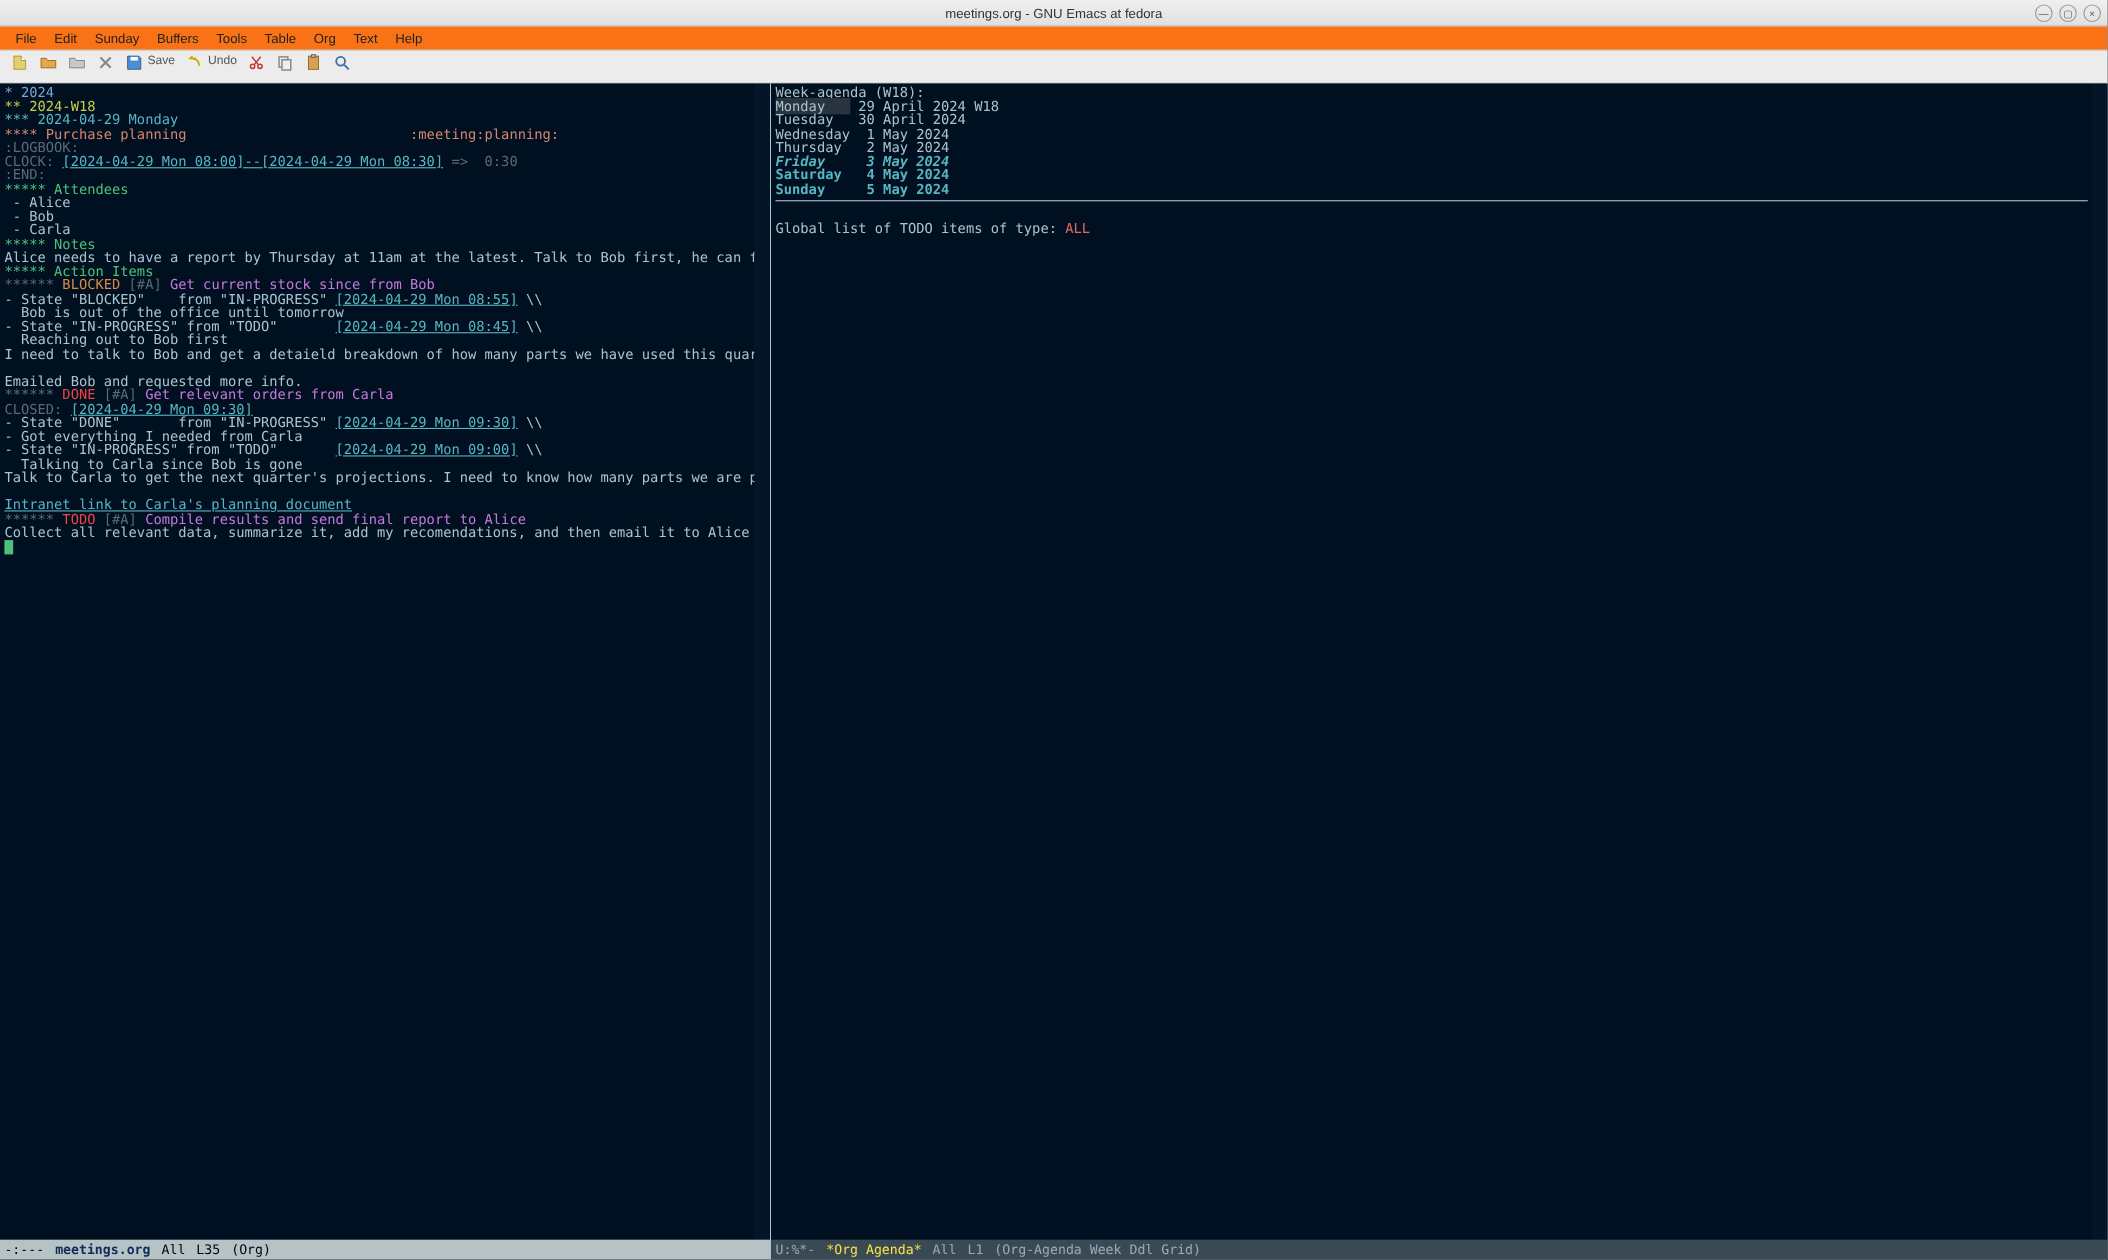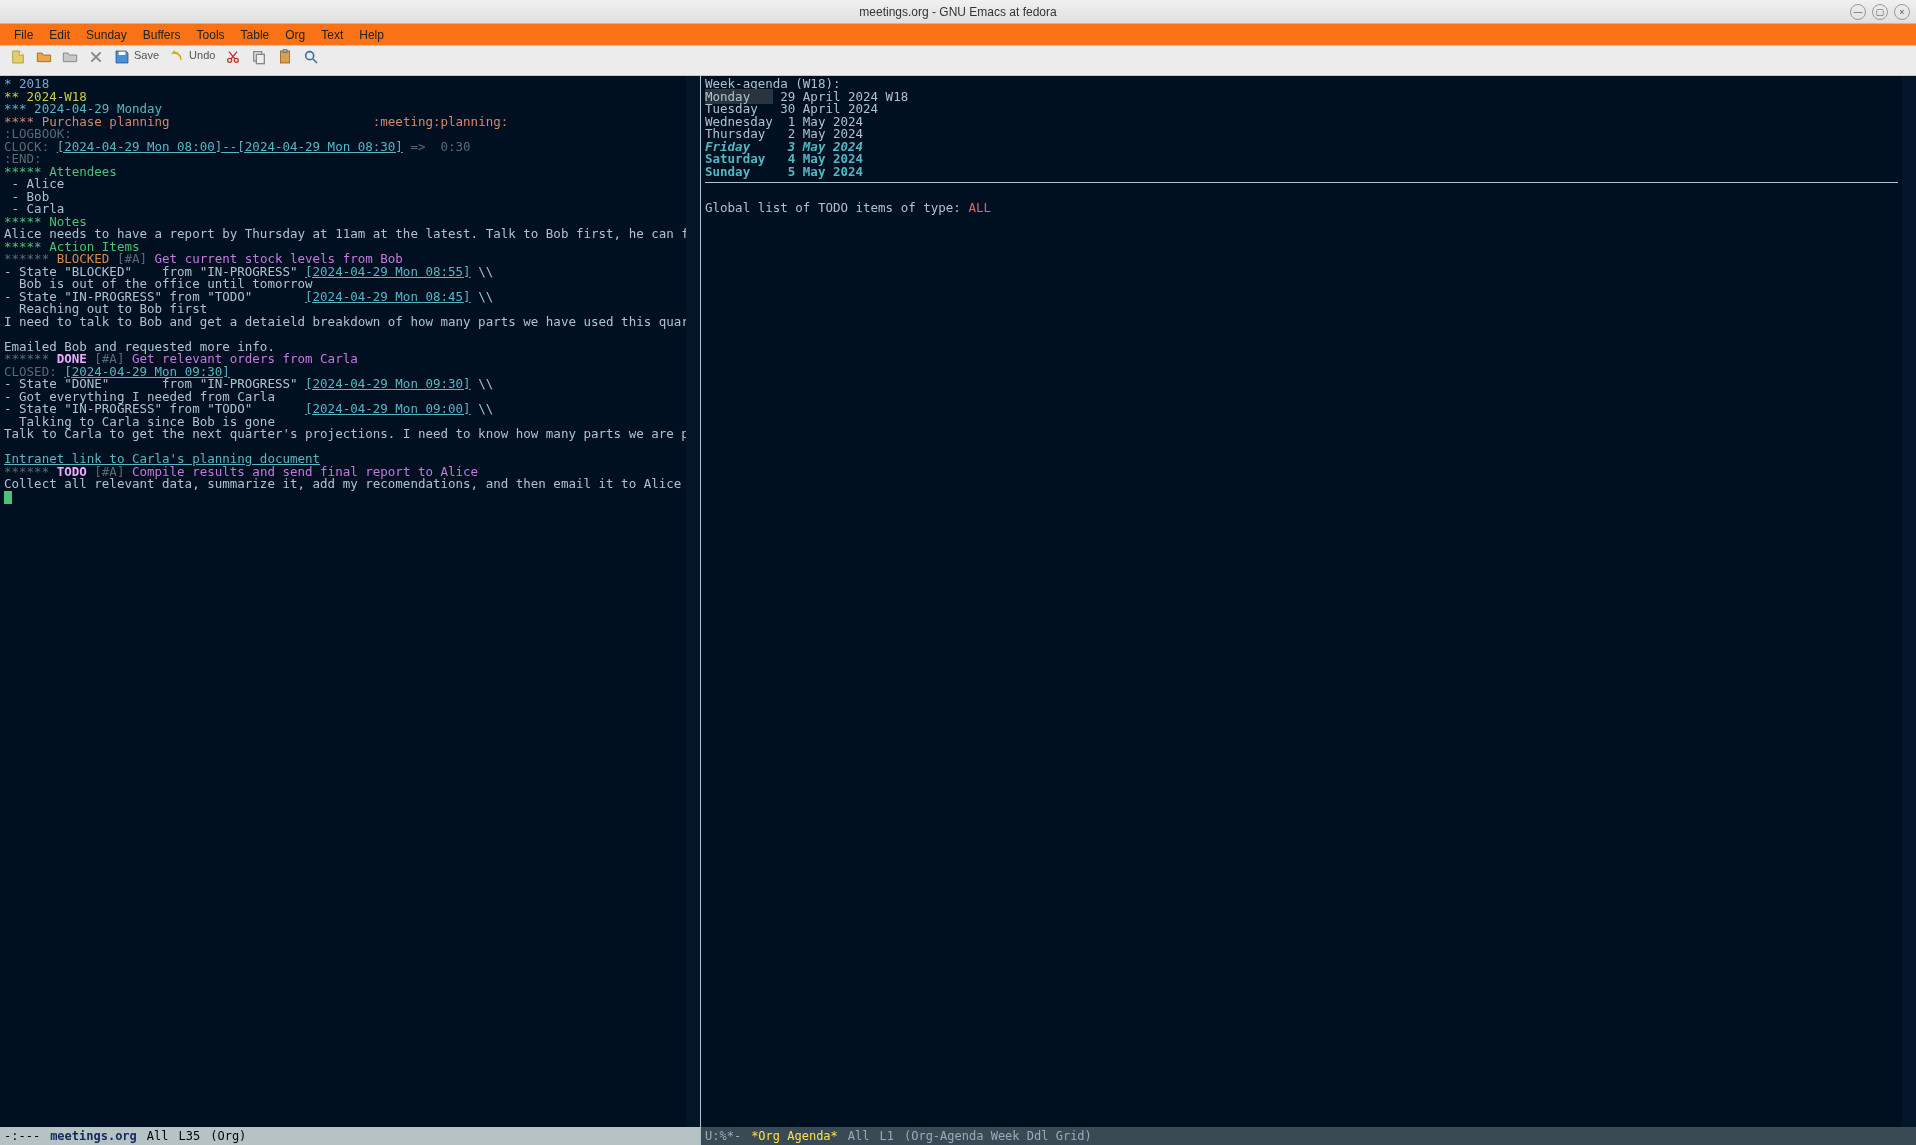--- a/index.html
+++ b/index.html
@@ -102,21 +102,21 @@
 .c-cyan-u { color: #56b6c2; text-decoration: underline;}
 .c-grey   { color: #5a6a72; }
 .c-magenta{ color: #c678dd; }
 .c-green  { color: #4dc07a; }
 .c-orange { color: #d98a4a; }
 .c-red    { color: #e06a5a; }
 .c-salmon { color: #d5866e; }
 .c-bluelight { color: #7aa5d3; }
 .c-txt    { color: #aac4ce; }
 .c-link   { color: #56b6c2; text-decoration: underline;}
-.c-bold-yl   { color: #f0abfc; font-weight: bold; text-align: center;}
+.c-bold-yl   { color: #ef4444; font-weight: normal; text-align: center;}
 .cursor {
   display:inline-block; width: 8px; height: 13px; background:#4dc07a;
   vertical-align: text-bottom;
 }
 .right-current { font-style: italic; font-weight: bold; color:#56b6c2;}
 .right-weekend { font-weight: bold; color:#56b6c2;}
 .hl-day { background:#2a3340; }
 hr.agenda-sep { border:none; border-top:1px solid #aac4ce; margin: 4px 0 6px;}
 </style>
 </head>
@@ -202,35 +202,35 @@
         <circle cx="10" cy="10" r="6" fill="none" stroke="#3a6ea5" stroke-width="2.5"></circle>
         <path stroke="#3a6ea5" stroke-width="2.5" d="M15 15l6 6"></path>
       </svg>
   </div>
 </div>
 
 <div class="editor-area">
 
   <div class="pane pane-left">
     <div class="pane-body">
-      <div class="buffer"><span class="c-bluelight">* 2018</span>
+      <div class="buffer"><span class="c-bluelight">* 2024</span>
 <span class="c-yellow">** 2024-W18</span>
 <span class="c-cyan">*** 2024-04-29 Monday</span>
 <span class="c-salmon">**** </span><span class="c-salmon">Purchase planning</span>                           <span class="c-salmon">:meeting:planning:</span>
 <span class="c-grey">:LOGBOOK:</span>
 <span class="c-grey">CLOCK: </span><span class="c-cyan-u">[2024-04-29 Mon 08:00]--[2024-04-29 Mon 08:30]</span><span class="c-grey"> =&gt;  0:30</span>
 <span class="c-grey">:END:</span>
 <span class="c-green">***** Attendees</span>
 <span class="c-txt"> - Alice</span>
 <span class="c-txt"> - Bob</span>
 <span class="c-txt"> - Carla</span>
 <span class="c-green">***** Notes</span>
 <span class="c-txt">Alice needs to have a report by Thursday at 11am at the latest. Talk to Bob first, he can find out how many parts we</span>
 <span class="c-green">***** Action Items</span>
-<span class="c-grey">****** </span><span class="c-orange">BLOCKED</span><span class="c-grey"> [#A] </span><span class="c-magenta">Get current stock levels from Bob</span>
+<span class="c-grey">****** </span><span class="c-orange">BLOCKED</span><span class="c-grey"> [#A] </span><span class="c-magenta">Get current stock since from Bob</span>
 <span class="c-txt">- State "BLOCKED"    from "IN-PROGRESS" </span><span class="c-cyan-u">[2024-04-29 Mon 08:55]</span><span class="c-txt"> \\</span>
 <span class="c-txt">  Bob is out of the office until tomorrow</span>
 <span class="c-txt">- State "IN-PROGRESS" from "TODO"       </span><span class="c-cyan-u">[2024-04-29 Mon 08:45]</span><span class="c-txt"> \\</span>
 <span class="c-txt">  Reaching out to Bob first</span>
 <span class="c-txt">I need to talk to Bob and get a detaield breakdown of how many parts we have used this quarter, as well as how many </span>
 
 <span class="c-txt">Emailed Bob and requested more info.</span>
 <span class="c-grey">****** </span><span class="c-bold-yl">DONE</span><span class="c-grey"> [#A] </span><span class="c-magenta">Get relevant orders from Carla</span>
 <span class="c-grey">CLOSED: </span><span class="c-cyan-u">[2024-04-29 Mon 09:30]</span>
 <span class="c-txt">- State "DONE"       from "IN-PROGRESS" </span><span class="c-cyan-u">[2024-04-29 Mon 09:30]</span><span class="c-txt"> \\</span>

